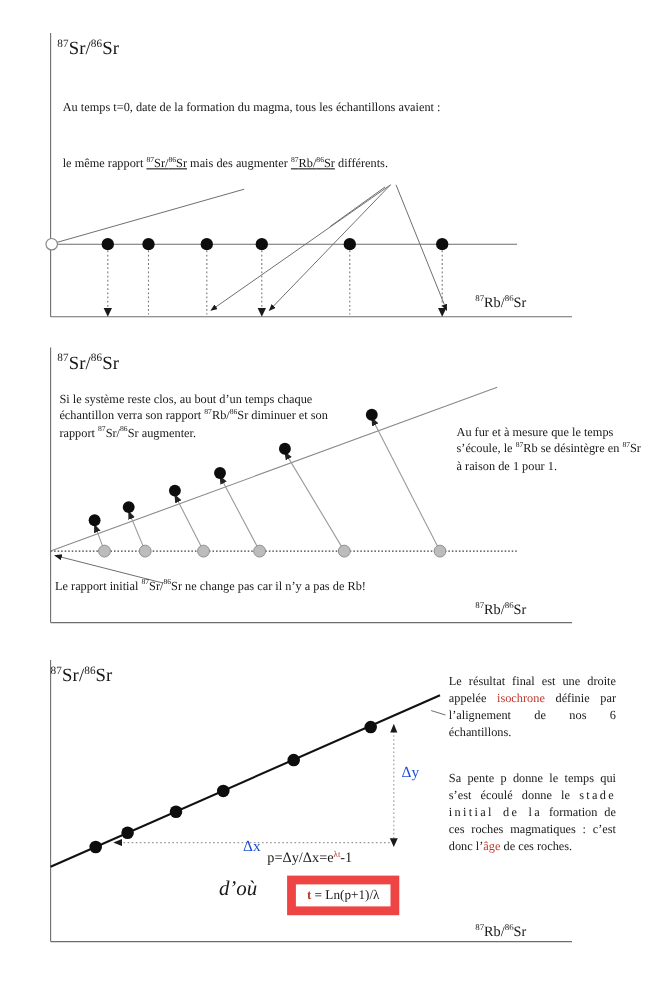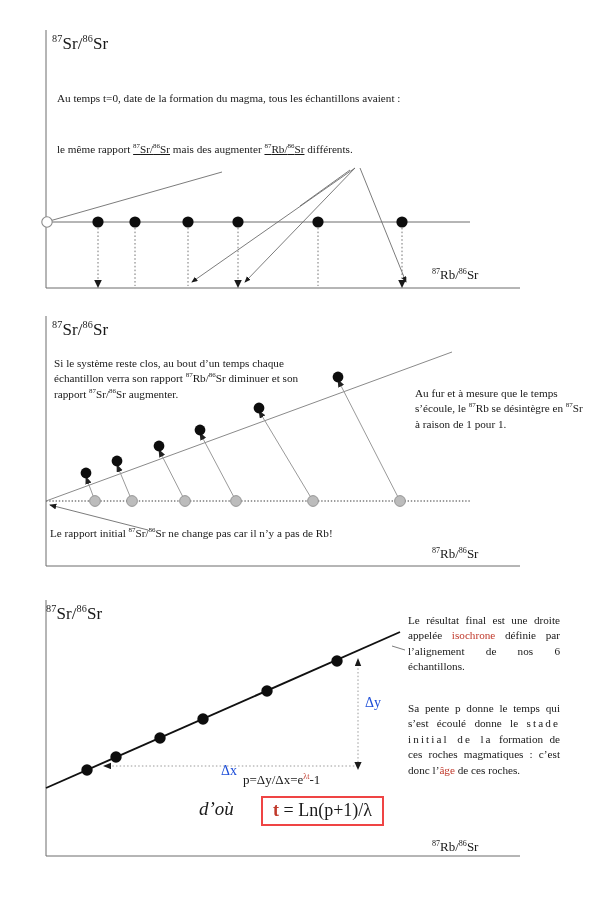--- a/index.html
+++ b/index.html
@@ -21,23 +21,23 @@
   sup { font-size:0.62em; vertical-align:super; line-height:0; }
   .ratio-label { font-size:17px; letter-spacing:0.1px; }
   .ratio-label sup { font-size:0.6em; }
   .axis-x-label { font-size:13px; }
   .u { text-decoration:underline; }
   .red { color:#c0392b; }
   .red-u { color:#c0392b; }
 
   .formula-box {
     position:absolute;
-    border:2px solid #ef4444;
+    border:8px solid #ef4444;
     padding:2px 10px 3px 10px;
-    font-size:18px;
+    font-size:12px;
     white-space:nowrap;
     background:#fff;
   }
   .formula-box .tsym { color:#c0392b; font-weight:bold; }
 
   .eq { position:absolute; font-size:13px; white-space:nowrap; }
   .eq sup { font-size:0.62em; }
   .dsym { position:absolute; font-size:14px; color:#1d4ed8; }
   .dou { position:absolute; font-size:19px;font-style:italic; }
 

